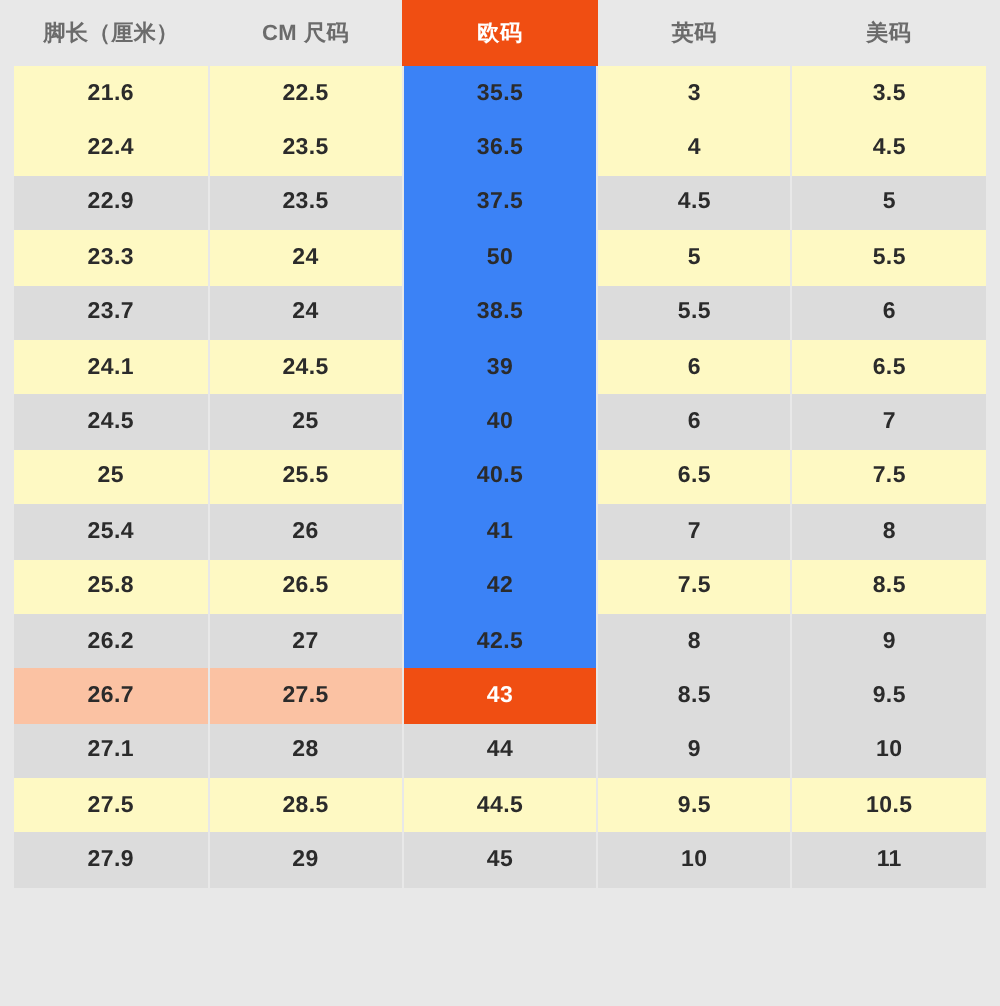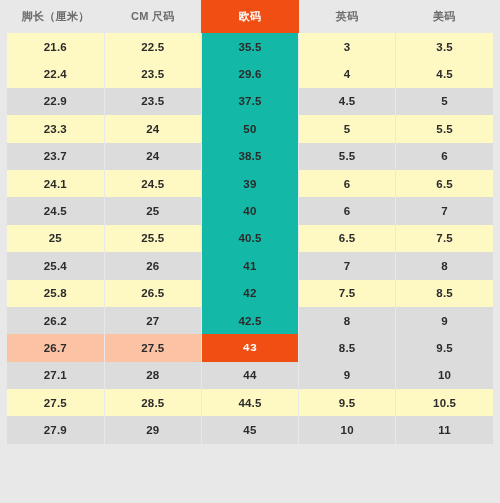--- a/index.html
+++ b/index.html
@@ -62,30 +62,29 @@
     letter-spacing: 0.2px;
   }
 
   td:last-child { border-right: none; }
 
   
   tr.row-odd  td { background: #fef9c3; }
   tr.row-even td { background: #dcdcdc; }
 
   
-  tr.tinted td.cell-eu { background: #14b8a6; }
+  tr.tinted td.cell-eu { background: #3b82f6; }
 
   
   tr.selected td { background: #dcdcdc; }
   tr.selected td.cell-foot,
   tr.selected td.cell-cm { background: #fbc2a3; }
   tr.selected td.cell-eu {
     background: #f04e12;
     color: #ffffff;
-    font-family: Liberation Mono, monospace;
   }
 </style>
 </head>
 <body>
 
 <div id="size-chart">
   <table class="size-table">
     <thead>
       <tr>
         <th class="col-foot">脚长（厘米）</th>
@@ -99,21 +98,21 @@
         <tr class="row-odd tinted">
           <td class="cell-foot">21.6</td>
           <td class="cell-cm">22.5</td>
           <td class="cell-eu">35.5</td>
           <td class="cell-uk">3</td>
           <td class="cell-us">3.5</td>
         </tr>
         <tr class="row-odd tinted">
           <td class="cell-foot">22.4</td>
           <td class="cell-cm">23.5</td>
-          <td class="cell-eu">29.6</td>
+          <td class="cell-eu">36.5</td>
           <td class="cell-uk">4</td>
           <td class="cell-us">4.5</td>
         </tr>
         <tr class="row-even tinted">
           <td class="cell-foot">22.9</td>
           <td class="cell-cm">23.5</td>
           <td class="cell-eu">37.5</td>
           <td class="cell-uk">4.5</td>
           <td class="cell-us">5</td>
         </tr>

